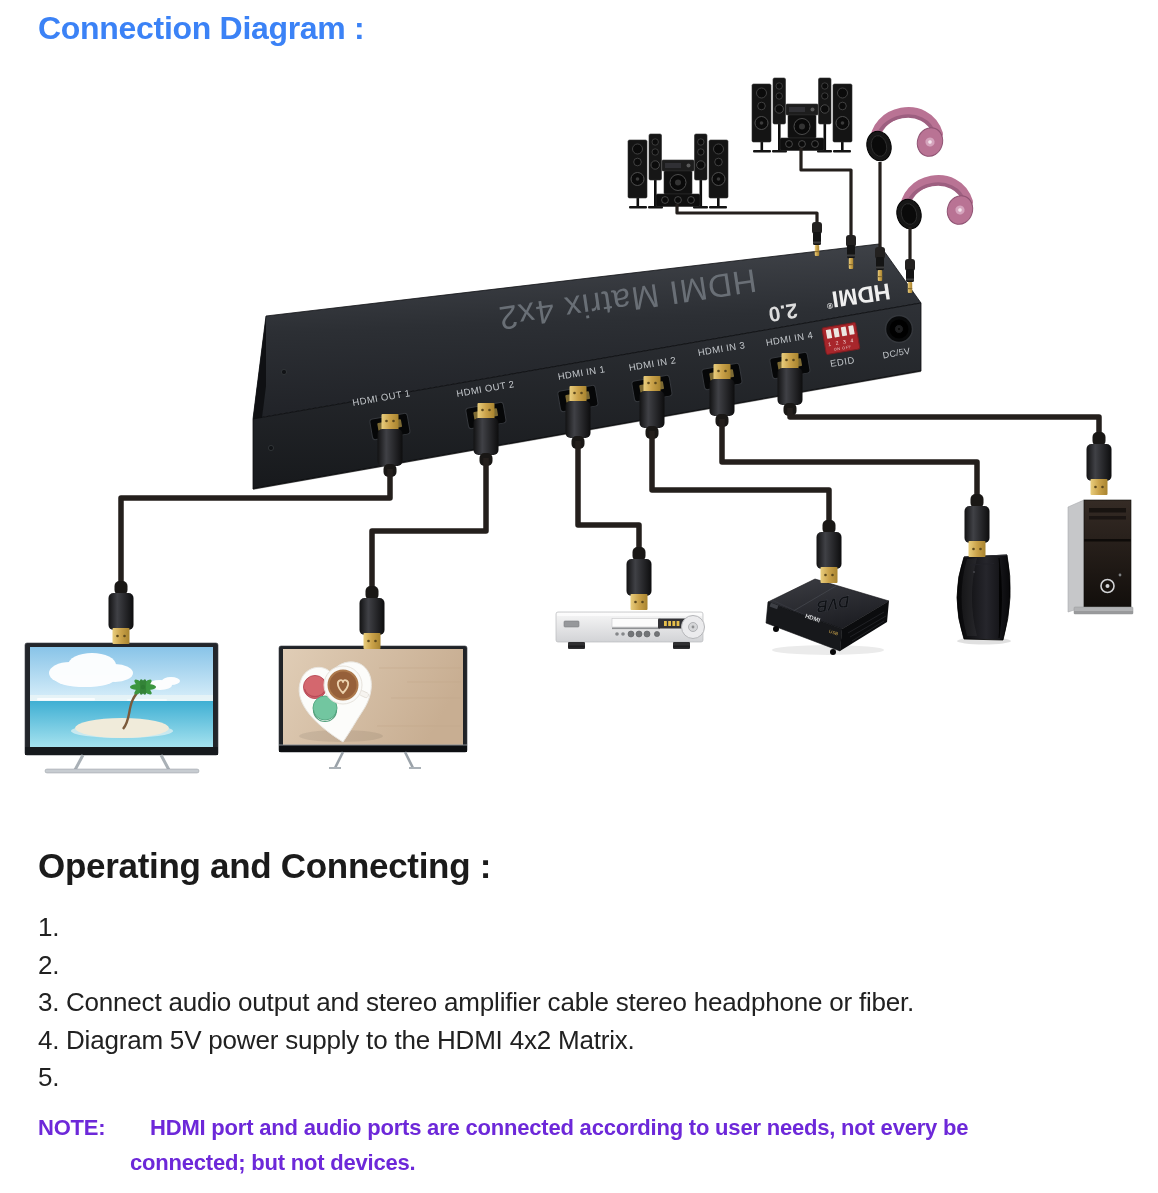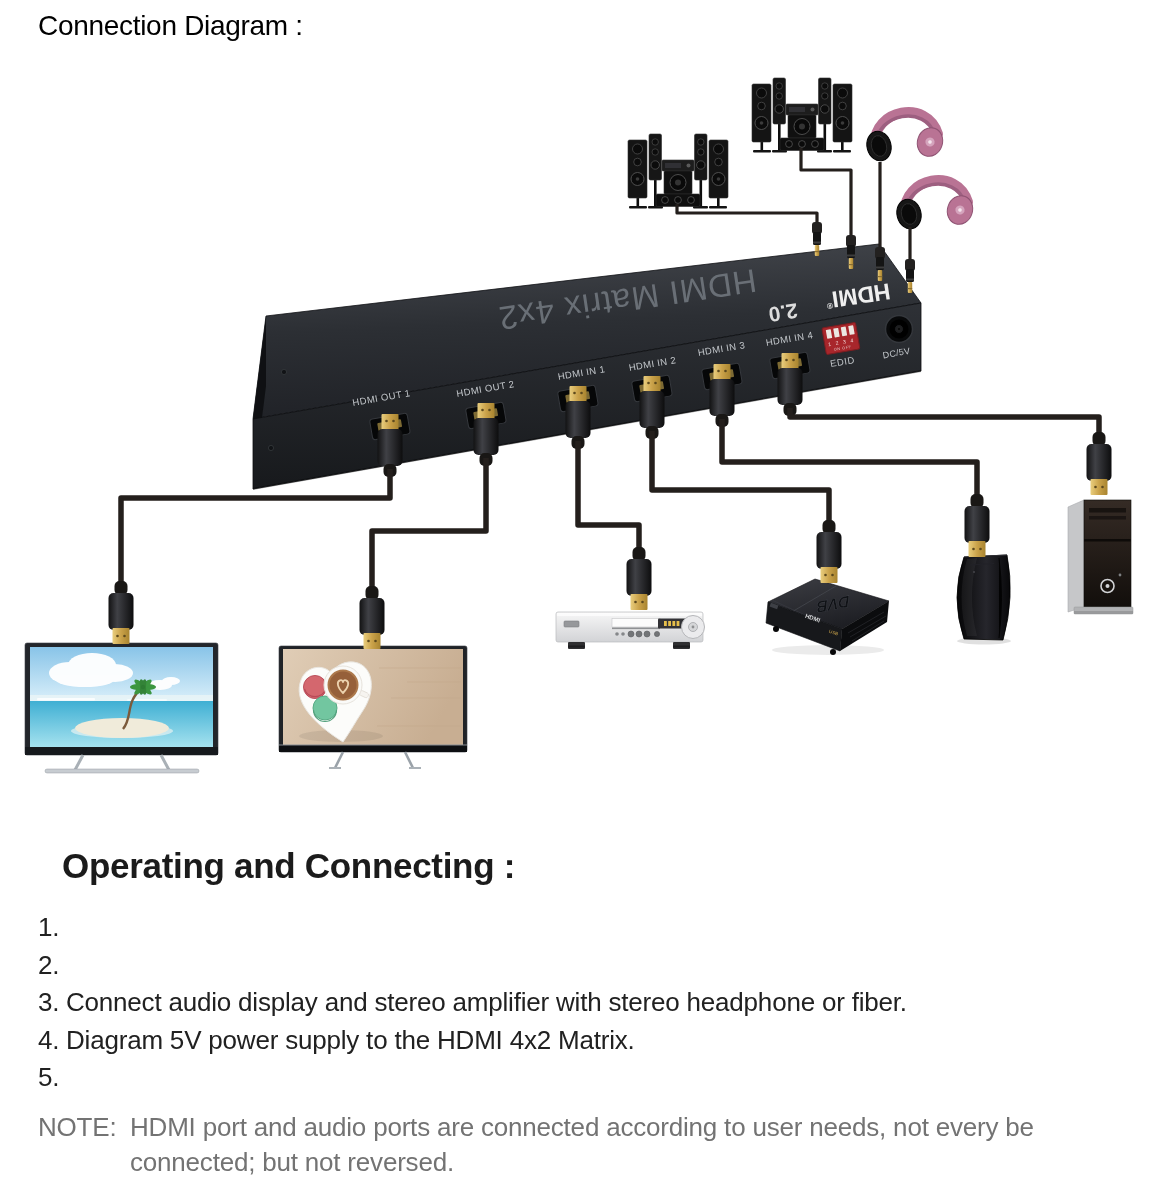--- a/index.html
+++ b/index.html
@@ -1,27 +1,27 @@
 <!DOCTYPE html>
 <html><head>
 <meta charset="utf-8">
 <style>
   html,body{margin:0;padding:0;background:#ffffff;}
   .page{position:relative;width:1158px;height:1193px;background:#fff;overflow:hidden;
         font-family:"Liberation Sans","DejaVu Sans",sans-serif;color:#1d1d1d;}
-  .h-title{position:absolute;left:38px;top:10px;font-size:28px;font-weight:normal;letter-spacing:-0.3px;color:#000000;}
-  .h-sec{position:absolute;left:38px;top:846px;font-size:35px;font-weight:bold;letter-spacing:-0.3px;color:#1b1b1b;margin-left:24px;}
+  .h-title{position:absolute;left:38px;top:10px;font-size:32px;font-weight:bold;letter-spacing:-0.3px;color:#3b82f6;}
+  .h-sec{position:absolute;left:38px;top:846px;font-size:35px;font-weight:bold;letter-spacing:-0.3px;color:#1b1b1b;}
   .diagram-svg{position:absolute;left:0;top:0;width:1158px;height:800px;}
   .steps{position:absolute;left:38px;top:909px;width:1090px;font-size:26px;line-height:37.6px;letter-spacing:-0.2px;color:#212121;}
   .step{display:flex;}
   .step .num{flex:none;width:28px;}
-  .note{position:absolute;left:38px;top:1110px;width:1100px;font-size:26px;line-height:35px;letter-spacing:-0.2px;color:#737373;
-        display:grid;grid-template-columns:92px auto;}
+  .note{position:absolute;left:38px;top:1110px;width:1100px;font-size:22px;line-height:35px;letter-spacing:-0.2px;color:#6d28d9;
+        display:grid;grid-template-columns:92px auto;font-weight:bold;}
   .note .lbl{grid-column:1;grid-row:1;}
-  .note .l1{grid-column:2;grid-row:1;}
+  .note .l1{grid-column:2;grid-row:1;margin-left:20px;}
   .note .l2{grid-column:2;grid-row:2;}
   text{font-family:"Liberation Sans","DejaVu Sans",sans-serif;}
 </style>
 </head>
 <body>
 
 <div class="page">
 
   <div class="h-title">Connection Diagram :</div>
 
@@ -402,30 +402,30 @@
 
   <div class="steps">
     <div class="step">
       <span class="num">1.</span>
     </div>
     <div class="step">
       <span class="num">2.</span>
     </div>
     <div class="step">
       <span class="num">3.</span>
-      <span>Connect audio display and stereo amplifier with stereo headphone or fiber.</span>
+      <span>Connect audio output and stereo amplifier cable stereo headphone or fiber.</span>
     </div>
     <div class="step">
       <span class="num">4.</span>
       <span>Diagram 5V power supply to the HDMI 4x2 Matrix.</span>
     </div>
     <div class="step">
       <span class="num">5.</span>
     </div>
   </div>
 
   <div class="note">
     <span class="lbl">NOTE:</span>
     <span class="l1">HDMI port and audio ports are connected according to user needs, not every be</span>
-    <span class="l2">connected; but not reversed.</span>
+    <span class="l2">connected; but not devices.</span>
   </div>
 
 </div>
 
 </body></html>

